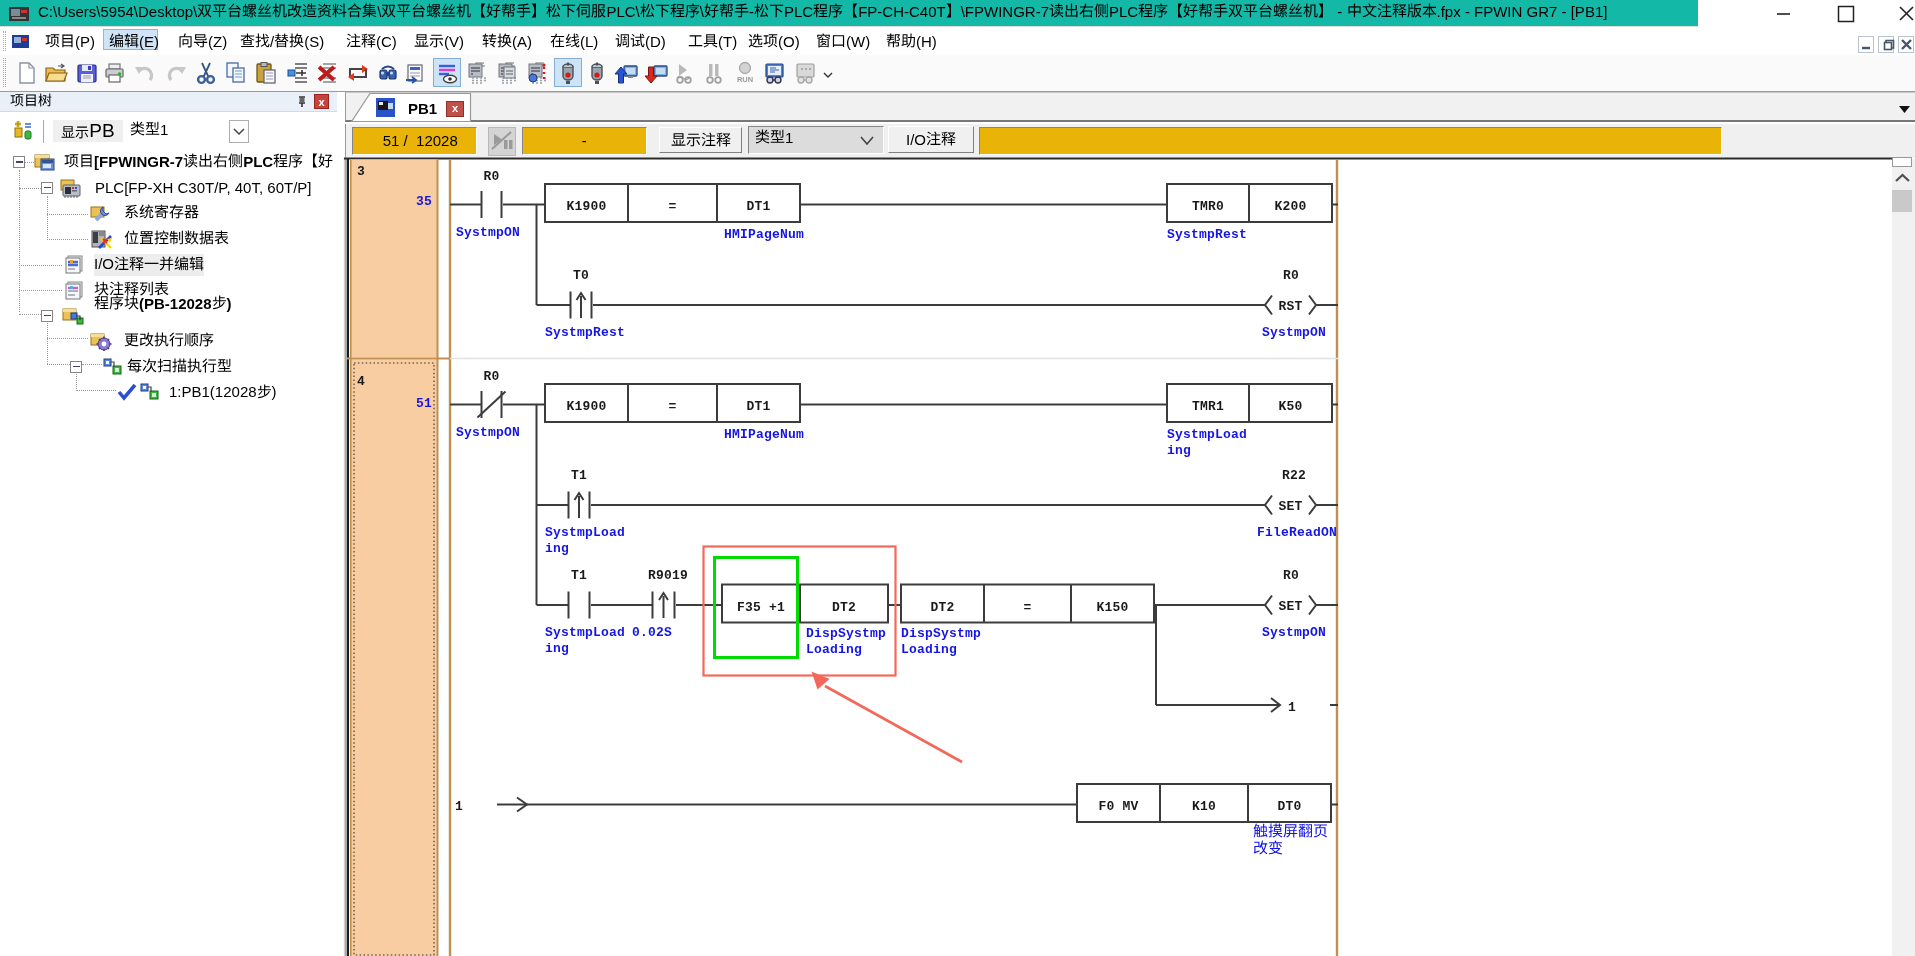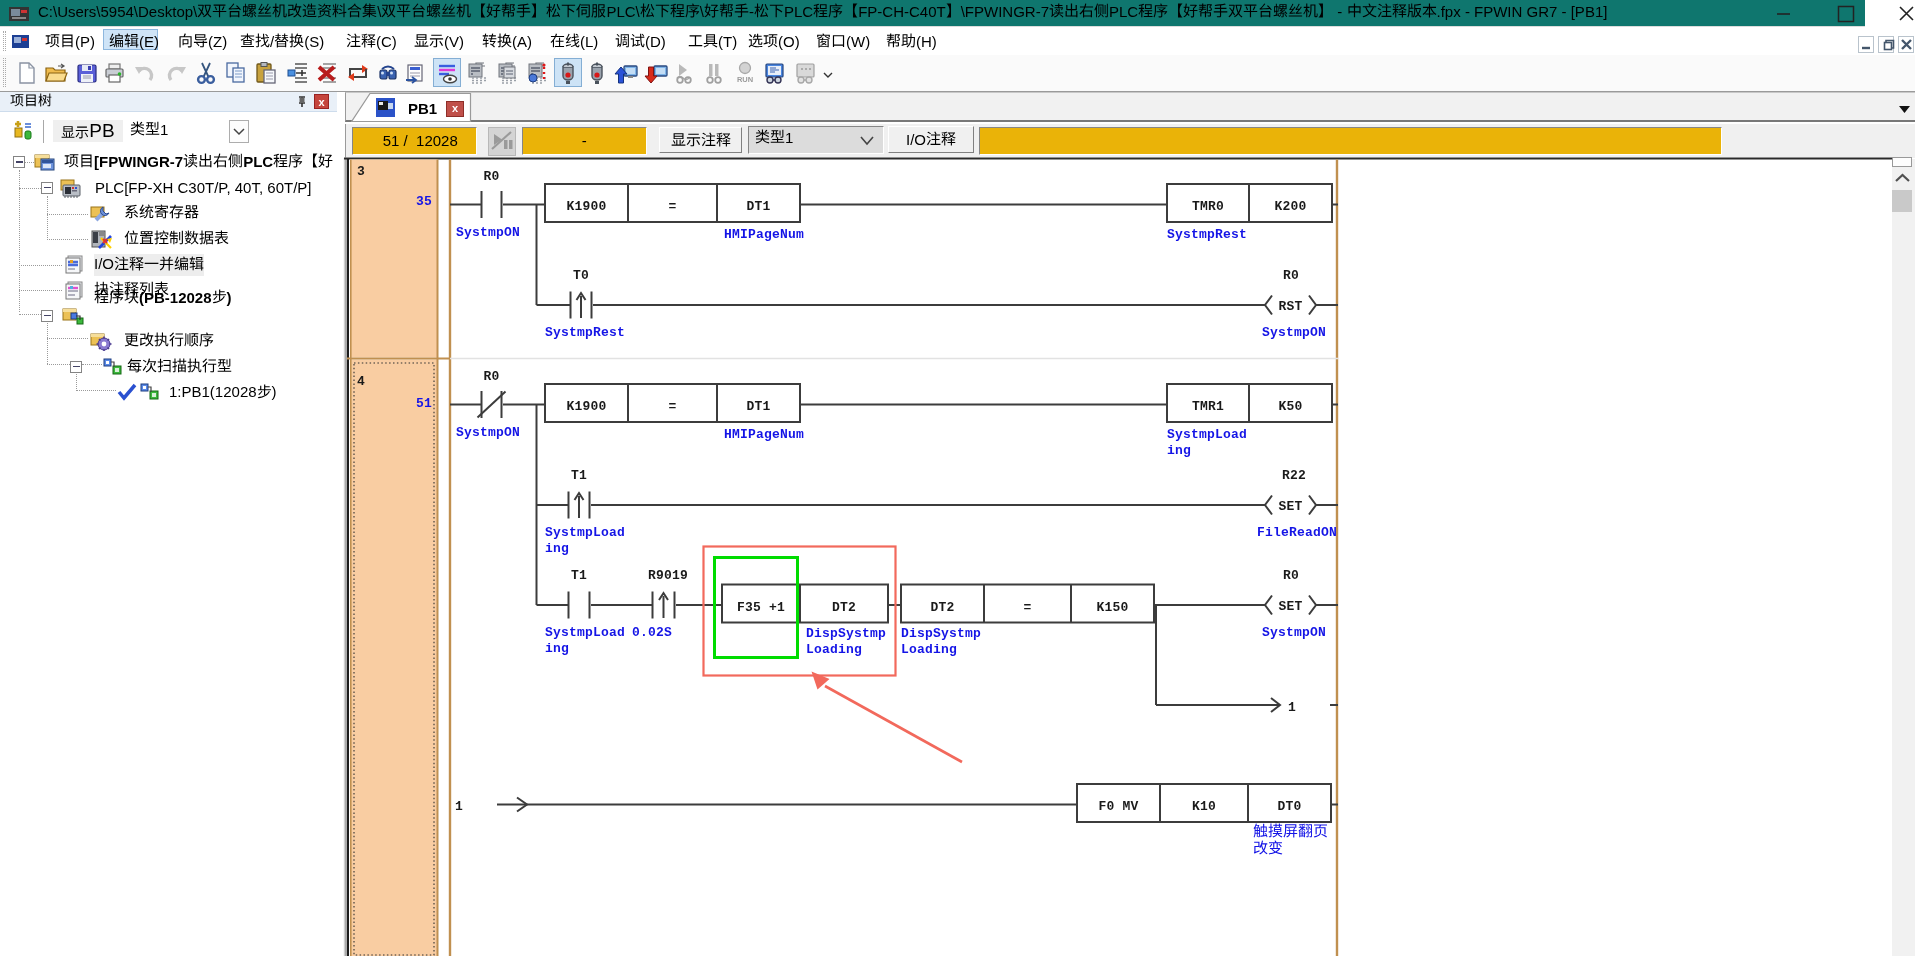--- a/index.html
+++ b/index.html
@@ -1,18 +1,18 @@
 <!DOCTYPE html>
 <html><head><meta charset="utf-8"><style>
 *{margin:0;padding:0;box-sizing:border-box}
 html,body{width:1915px;height:956px;overflow:hidden;background:#fff;
  font-family:"Liberation Sans",sans-serif;-webkit-font-smoothing:antialiased}
 .cn{fill:currentColor;display:inline-block}
 .abs{position:absolute}
-#titlebar{position:absolute;left:0;top:0;width:1865px;height:27px;background:#0f766e;border-bottom:1px solid #dcdcdc}
+#titlebar{position:absolute;left:0;top:0;width:1698px;height:27px;background:#14b8a6;border-bottom:1px solid #dcdcdc}
 #menubar{position:absolute;left:0;top:28px;width:1915px;height:27px;background:#fff}
 #toolbar{position:absolute;left:0;top:55px;width:1915px;height:37px;background:#fafafa;border-bottom:1px solid #9a9a9a}
 #lpanel{position:absolute;left:0;top:92px;width:338px;height:864px;background:#fff}
 #lp-title{position:absolute;left:0;top:0;width:337px;height:20px;background:#e9f0f8;border-bottom:1px solid #cddcec}
 #main{position:absolute;left:338px;top:92px;width:1577px;height:864px;background:#fff}
 .menuitem{position:absolute;top:3px;height:21px;line-height:21px;font-size:15px;color:#000;white-space:nowrap}
 .sunken{position:absolute;background:#eab308;border:1px solid;border-color:#868686 #fff #fff #868686}
 .raised{position:absolute;background:#f0f0f0;border:1px solid;border-color:#fff #808080 #808080 #fff;text-align:center;font-size:15px}
 .treerow{position:absolute;left:0;height:22px;white-space:nowrap;font-size:15px;line-height:20px}
 </style></head><body>
@@ -648,21 +648,21 @@
           <use href="#u8868" x="4000"></use>
         </g>
       </svg></div>
     <svg class="abs" style="left:62px;top:213.6px" width="23" height="20">
       <rect x="1" y="3" width="13" height="11" fill="#ecc155" stroke="#9a7518"></rect>
       <rect x="1" y="3" width="13" height="3" fill="#f6de9a"></rect>
       <rect x="9" y="7" width="6" height="6" fill="#4a7ae0" stroke="#1c3c80"></rect>
       <rect x="15" y="12" width="6" height="6" fill="#3cb83c" stroke="#156815"></rect>
       <path d="M14 10 h4 v4" fill="none" stroke="#333" stroke-width="1.2"></path>
     </svg>
-    <div class="treerow" style="left:94px;top:196px;font-weight:bold;"><svg class="cn " width="45.0" height="16.2" viewBox="0 0 3000 1080" style="vertical-align:-0.16em;">
+    <div class="treerow" style="left:94px;top:202px;font-weight:bold;"><svg class="cn " width="45.0" height="16.2" viewBox="0 0 3000 1080" style="vertical-align:-0.16em;">
         <g transform="translate(0,880) scale(1,-1)">
           <use href="#u7a0b" x="0"></use>
           <use href="#u5e8f" x="1000"></use>
           <use href="#u5757" x="2000"></use>
         </g>
       </svg>(PB-12028<svg class="cn " width="15.0" height="16.2" viewBox="0 0 1000 1080" style="vertical-align:-0.16em;">
         <g transform="translate(0,880) scale(1,-1)">
           <use href="#u6b65" x="0"></use>
         </g>
       </svg>)</div>

